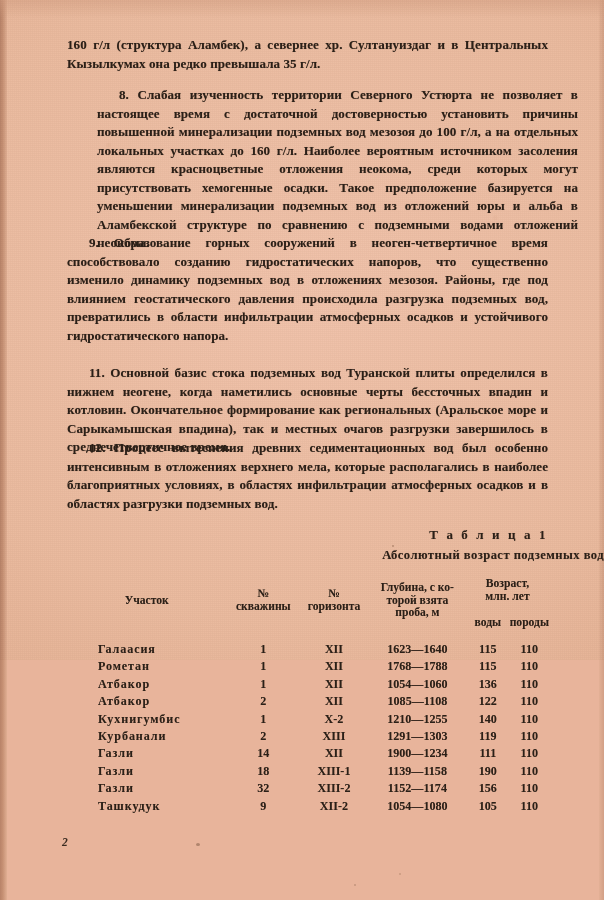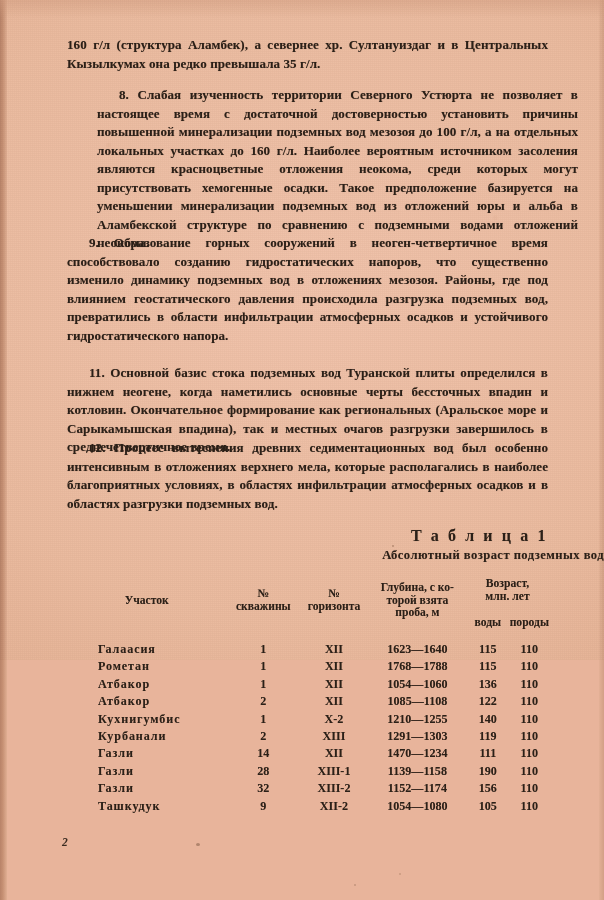--- a/index.html
+++ b/index.html
@@ -42,21 +42,21 @@
     text-justify:inter-word;
     letter-spacing:.05px;
     font-weight:600;
     text-shadow:0 0 .7px rgba(60,35,20,.35);
   }
   .body-text p{margin:0;}
   .body-text p.ind{text-indent:22px;}
 
   #tbl-label{
     position:absolute;right:56px;top:527px;
-    font-size:16px;color:#2b2018;font-weight:600;letter-spacing:2.6px;
+    font-size:13px;color:#2b2018;font-weight:600;letter-spacing:2.6px;
     text-shadow:0 0 .7px rgba(60,35,20,.3);
   }
   #tbl-title{
     position:absolute;left:0;right:0;top:548px;text-align:right;
     font-size:12.6px;font-weight:700;color:#2b2018;letter-spacing:.45px;
     text-shadow:0 0 .7px rgba(60,35,20,.35);
   }
 
   
   #tbl-wrap{position:absolute;left:66px;top:569px;width:483px;}
@@ -253,32 +253,32 @@
             </tr>
             <tr>
               <td class="name">
                 <span class="leader">
                   <span class="nm">Газли</span>
                   <span class="dots"></span>
                 </span>
               </td>
               <td class="vline">14</td>
               <td class="vline">XII</td>
-              <td class="vline">1470—1234</td>
+              <td class="vline">1900—1234</td>
               <td class="vline">111</td>
               <td class="vline">110</td>
             </tr>
             <tr>
               <td class="name">
                 <span class="leader">
                   <span class="nm">Газли</span>
                   <span class="dots"></span>
                 </span>
               </td>
-              <td class="vline">28</td>
+              <td class="vline">18</td>
               <td class="vline">XIII-1</td>
               <td class="vline">1139—1158</td>
               <td class="vline">190</td>
               <td class="vline">110</td>
             </tr>
             <tr>
               <td class="name">
                 <span class="leader">
                   <span class="nm">Газли</span>
                   <span class="dots"></span>

